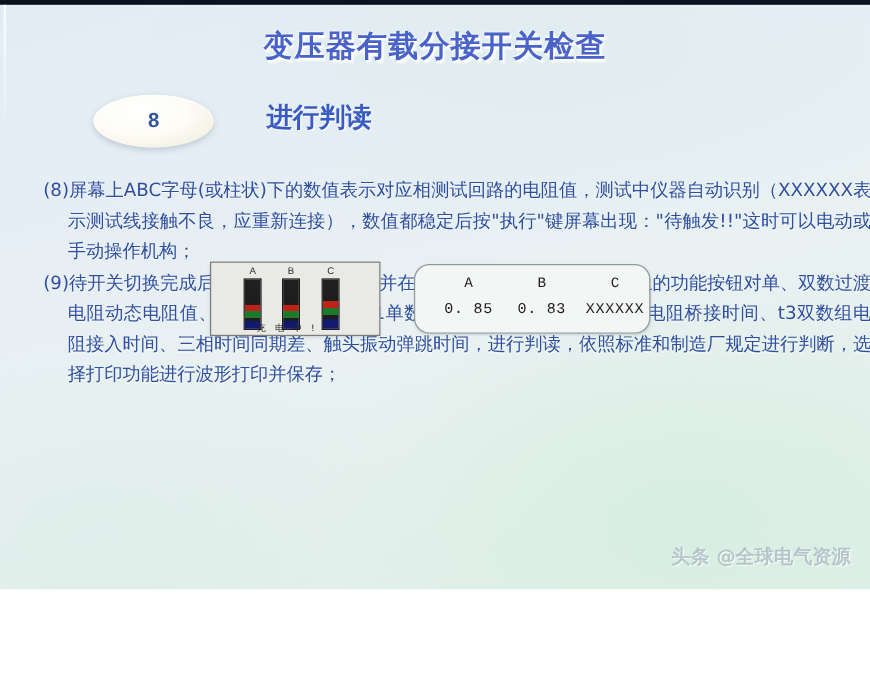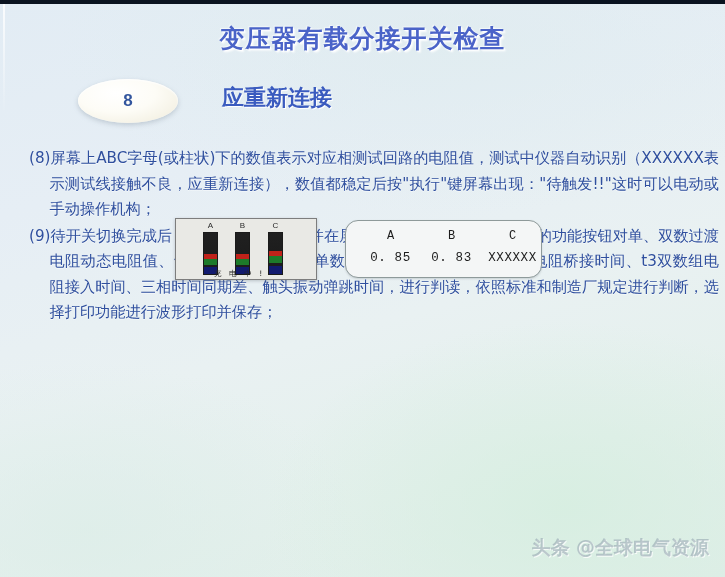--- a/index.html
+++ b/index.html
@@ -9,21 +9,21 @@
   body {
     width: 725px;
     height: 577px;
     overflow: hidden;
     font-family: "Liberation Sans", sans-serif;
   }
 
   #slide {
     position: relative;
     width: 725px;
-    height: 577px;
+    height: 491px;
     box-sizing: border-box;
     overflow: hidden;
     background:
       radial-gradient(ellipse 480px 300px at 78% 88%, rgba(214,238,224,0.85) 0%, rgba(214,238,224,0) 62%),
       radial-gradient(ellipse 420px 260px at 12% 92%, rgba(220,237,232,0.7) 0%, rgba(220,237,232,0) 65%),
       radial-gradient(ellipse 560px 240px at 62% 8%, rgba(222,236,238,0.65) 0%, rgba(222,236,238,0) 70%),
       linear-gradient(165deg, #e2ecf4 0%, #e6eef5 28%, #e9f1f2 55%, #e4f0ec 78%, #dfeee8 100%);
   }
 
   
@@ -85,21 +85,21 @@
     top: 83px;
     font-family: "DejaVu Sans", "Liberation Sans", sans-serif;
     font-size: 22px;
     font-weight: bold;
     color: #3a5bbf;
     text-shadow: 1px 1px 0 rgba(255,255,255,0.95);
   }
 
   #body-copy {
     position: absolute;
-    left: 29px;
+    left: 36px;
     top: 146px;
     width: 690px;
   }
 
   .para {
     font-family: "DejaVu Sans", "Liberation Sans", sans-serif;
     font-size: 15.2px;
     line-height: 25.5px;
     color: #2f4f9e;
     text-indent: -1.35em;
@@ -207,42 +207,42 @@
     text-align: center;
   }
   #value-readout .row.head .c:first-child,
   #value-readout .row.vals .c:first-child { flex: 0 0 14px; }
 
   #watermark {
     position: absolute;
     right: 16px;
     bottom: 16px;
     font-family: "DejaVu Sans", "Liberation Sans", sans-serif;
-    font-size: 19px;
+    font-size: 16px;
     font-weight: bold;
     color: rgba(150,168,178,0.62);
     text-shadow: 1px 1px 0 rgba(255,255,255,0.75);
     white-space: nowrap;
   }
 </style>
 </head>
 <body>
 
 <div id="slide">
 
   <div id="top-strip"></div>
   <div id="left-seam"></div>
 
   <div id="slide-title">变压器有载分接开关检查</div>
 
   <div id="step-badge">
     <span id="step-badge-number">8</span>
   </div>
 
-  <div id="section-heading">应重新连接</div>
+  <div id="section-heading">进行判读</div>
 
   <div id="body-copy">
     <p class="para">(8)屏幕上ABC字母(或柱状)下的数值表示对应相测试回路的电阻值，测试中仪器自动识别（XXXXXX表示测试线接触不良，应重新连接），数值都稳定后按"执行"键屏幕出现："待触发!!"这时可以电动或手动操作机构；</p>
     <p class="para">(9)待开关切换完成后，仪器自动进行测量并在屏幕上显示波形，操作仪器上的功能按钮对单、双数过渡电阻动态电阻值、切换过程总时间、t1单数组电阻接入时间、t2单双数电阻桥接时间、t3双数组电阻接入时间、三相时间同期差、触头振动弹跳时间，进行判读，依照标准和制造厂规定进行判断，选择打印功能进行波形打印并保存；</p>
   </div>
 
   <div id="figures">
 
     <div id="bar-display">
       <div class="bar-col" style="left:27px">

